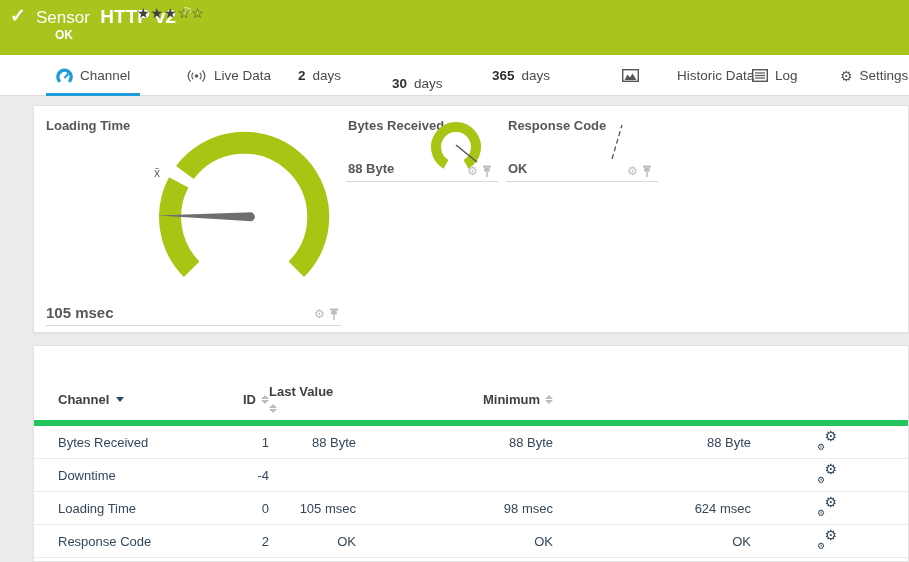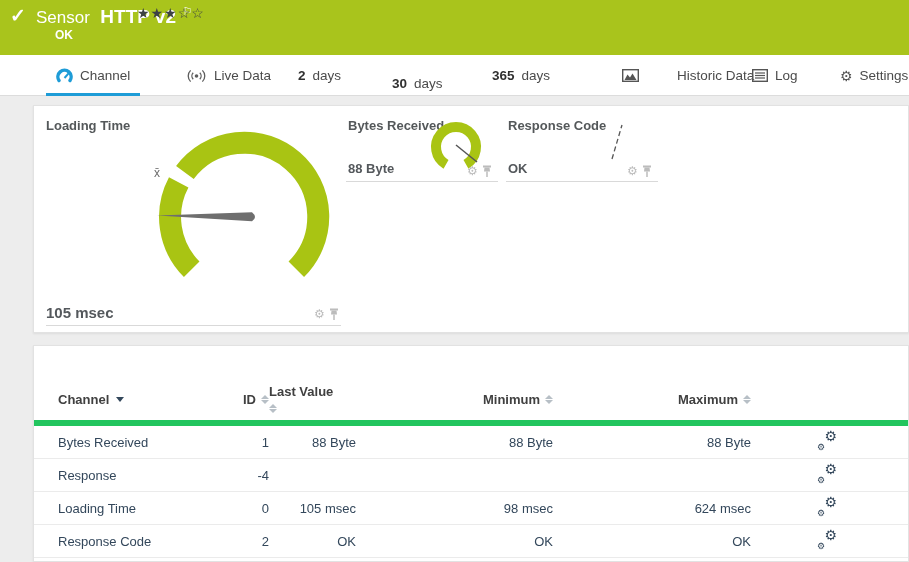--- a/index.html
+++ b/index.html
@@ -215,40 +215,33 @@
               </span>
             </span>
           </div>
         <div class="c-right"><span class="hcell">
               <span>Minimum</span>
               <span class="sort">
                 <i class="up"></i>
                 <i class="dn"></i>
               </span>
             </span></div>
-        <div class="c-right"><span class="hcell">
-              <span>Maximum</span>
-              <span class="sort">
-                <i class="up"></i>
-                <i class="dn"></i>
-              </span>
-            </span></div>
         <div></div>
       </div>
 
       <div class="trow">
         <div>Bytes Received</div>
         <div class="c-right">1</div>
         <div class="c-right">88 Byte</div>
         <div class="c-right">88 Byte</div>
         <div class="c-right">88 Byte</div>
         <div><span class="gearpair"><span class="g-small">⚙</span><span class="g-big">⚙</span></span></div>
       </div>
       <div class="trow">
-        <div>Response</div>
+        <div>Downtime</div>
         <div class="c-right">-4</div>
         <div class="c-right"></div>
         <div class="c-right"></div>
         <div class="c-right"></div>
         <div><span class="gearpair"><span class="g-small">⚙</span><span class="g-big">⚙</span></span></div>
       </div>
       <div class="trow">
         <div>Loading Time</div>
         <div class="c-right">0</div>
         <div class="c-right">105 msec</div>

